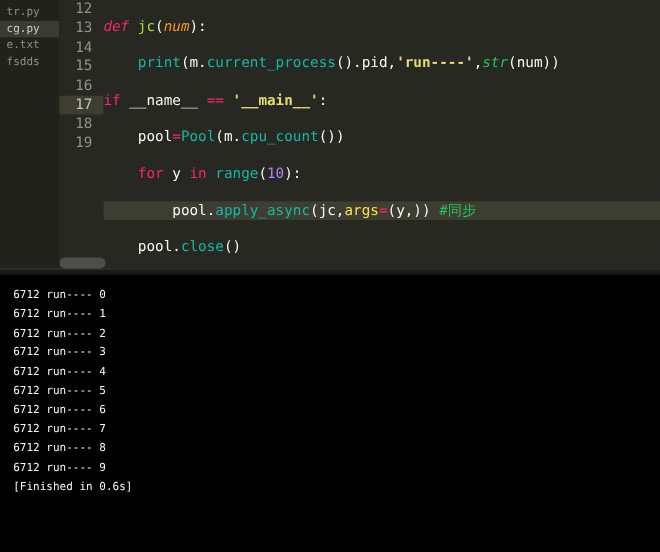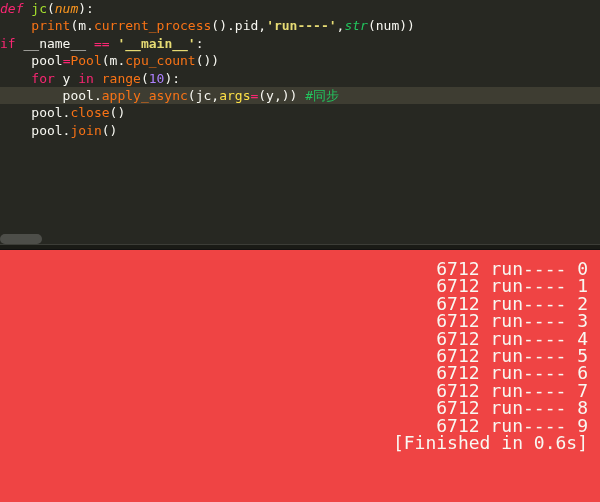--- a/index.html
+++ b/index.html
@@ -7,44 +7,60 @@
   .container { display: flex; flex-direction: column; width: 600px; height: 502px; }
   .top { display: flex; flex-direction: row; height: 244px; background: #272822; }
   .sidebar { width: 54px; background: #21221c; color: #8f908a; font-size: 10px; padding-top: 4px; overflow: hidden; }
   .sidebar .file { padding: 2px 4px 2px 6px; white-space: nowrap; cursor: pointer; }
   .sidebar .file.active { background: #3a3b34; color: #d0d0c8; }
   .editor { flex: 1; display: flex; flex-direction: row; background: #272822; position: relative; }
   .gutter { width: 40px; text-align: right; color: #90918b; padding-top: 0; user-select: none; }
   .gutter div { height: 17.4px; line-height: 17.4px; padding-right: 10px; }
   .gutter div.hl { background: #3e3d32; color: #c2c3bd; }
   .code { flex: 1; color: #f8f8f2; padding-top: 0; white-space: pre; overflow: hidden; }
-  .code .line { height: 17.4px; line-height: 17.4px; }
+  .code .line { height: 17.4px; line-height: 17.4px; margin-top: 16px; }
   .code .line.hl { background: #3e3d32; }
   .kw { color: #f92672; font-style: italic; }
   .kw2 { color: #f92672; text-align: right; }
   .fn { color: #a6e22e; }
   .param { color: #fd971f; font-style: italic; }
   .paramkw { color: #fde047; }
   .str { color: #e6db74; font-weight: bold; }
   .num { color: #ae81ff; }
-  .call { color: #f97316; }
+  .call { color: #14b8a6; }
   .builtin { color: #22c55e; font-style: italic; }
   .punc { color: #f8f8f2; }
   .comment { color: #22c55e; }
   .hscroll { position: absolute; left: 0; bottom: 0; height: 10px; width: 100%; }
   .hscroll .thumb { position: absolute; left: 0; bottom: 0; height: 10px; width: 42px; background: rgba(255,255,255,0.18); border-radius: 5px; }
   .divider { height: 6px; background: #1a1b16; border-top: 1px solid #3c3d37; border-bottom: 1px solid #111; }
-  .console { flex: 1; background: #ef4444; color: #f8f8f2; padding: 10px 12px; font-size: 18px; line-height: 17.4px; white-space: pre; overflow: hidden; text-align: right; }
+  .console { flex: 1; background: #000000; color: #f8f8f2; padding: 10px 12px; font-size: 10px; line-height: 17.4px; white-space: pre; overflow: hidden; }
 </style>
 </head>
 <body>
 
 <div class="container">
   <div class="top">
+    <div class="sidebar" id="sidebar">
+        <div class="file">tr.py</div>
+        <div class="file active">cg.py</div>
+        <div class="file">e.txt</div>
+        <div class="file">fsdds</div>
+      </div>
     <div class="editor">
+      <div class="gutter" id="gutter">
+          <div>12</div>
+          <div>13</div>
+          <div>14</div>
+          <div>15</div>
+          <div>16</div>
+          <div class="hl">17</div>
+          <div>18</div>
+          <div>19</div>
+        </div>
       <div class="code" id="code"><div class="line"><span class="kw">def </span><span class="fn">jc</span><span class="punc">(</span><span class="param">num</span><span class="punc">):</span></div><div class="line"><span class="punc">    </span><span class="call">print</span><span class="punc">(m.</span><span class="call">current_process</span><span class="punc">().pid,</span><span class="str">'run----'</span><span class="punc">,</span><span class="builtin">str</span><span class="punc">(num))</span></div><div class="line"><span class="kw2">if</span><span class="punc"> __name__ </span><span class="kw2">==</span><span class="punc"> </span><span class="str">'__main__'</span><span class="punc">:</span></div><div class="line"><span class="punc">    pool</span><span class="kw2">=</span><span class="call">Pool</span><span class="punc">(m.</span><span class="call">cpu_count</span><span class="punc">())</span></div><div class="line"><span class="punc">    </span><span class="kw2">for</span><span class="punc"> y </span><span class="kw2">in</span><span class="punc"> </span><span class="call">range</span><span class="punc">(</span><span class="num">10</span><span class="punc">):</span></div><div class="line hl"><span class="punc">        pool.</span><span class="call">apply_async</span><span class="punc">(jc,</span><span class="paramkw">args</span><span class="kw2">=</span><span class="punc">(y,)) </span><span class="comment">#同步</span></div><div class="line"><span class="punc">    pool.</span><span class="call">close</span><span class="punc">()</span></div><div class="line"><span class="punc">    pool.</span><span class="call">join</span><span class="punc">()</span></div></div>
       <div class="hscroll">
         <div class="thumb"></div>
       </div>
     </div>
   </div>
   <div class="divider"></div>
   <div class="console" id="console">6712 run---- 0
 6712 run---- 1
 6712 run---- 2

